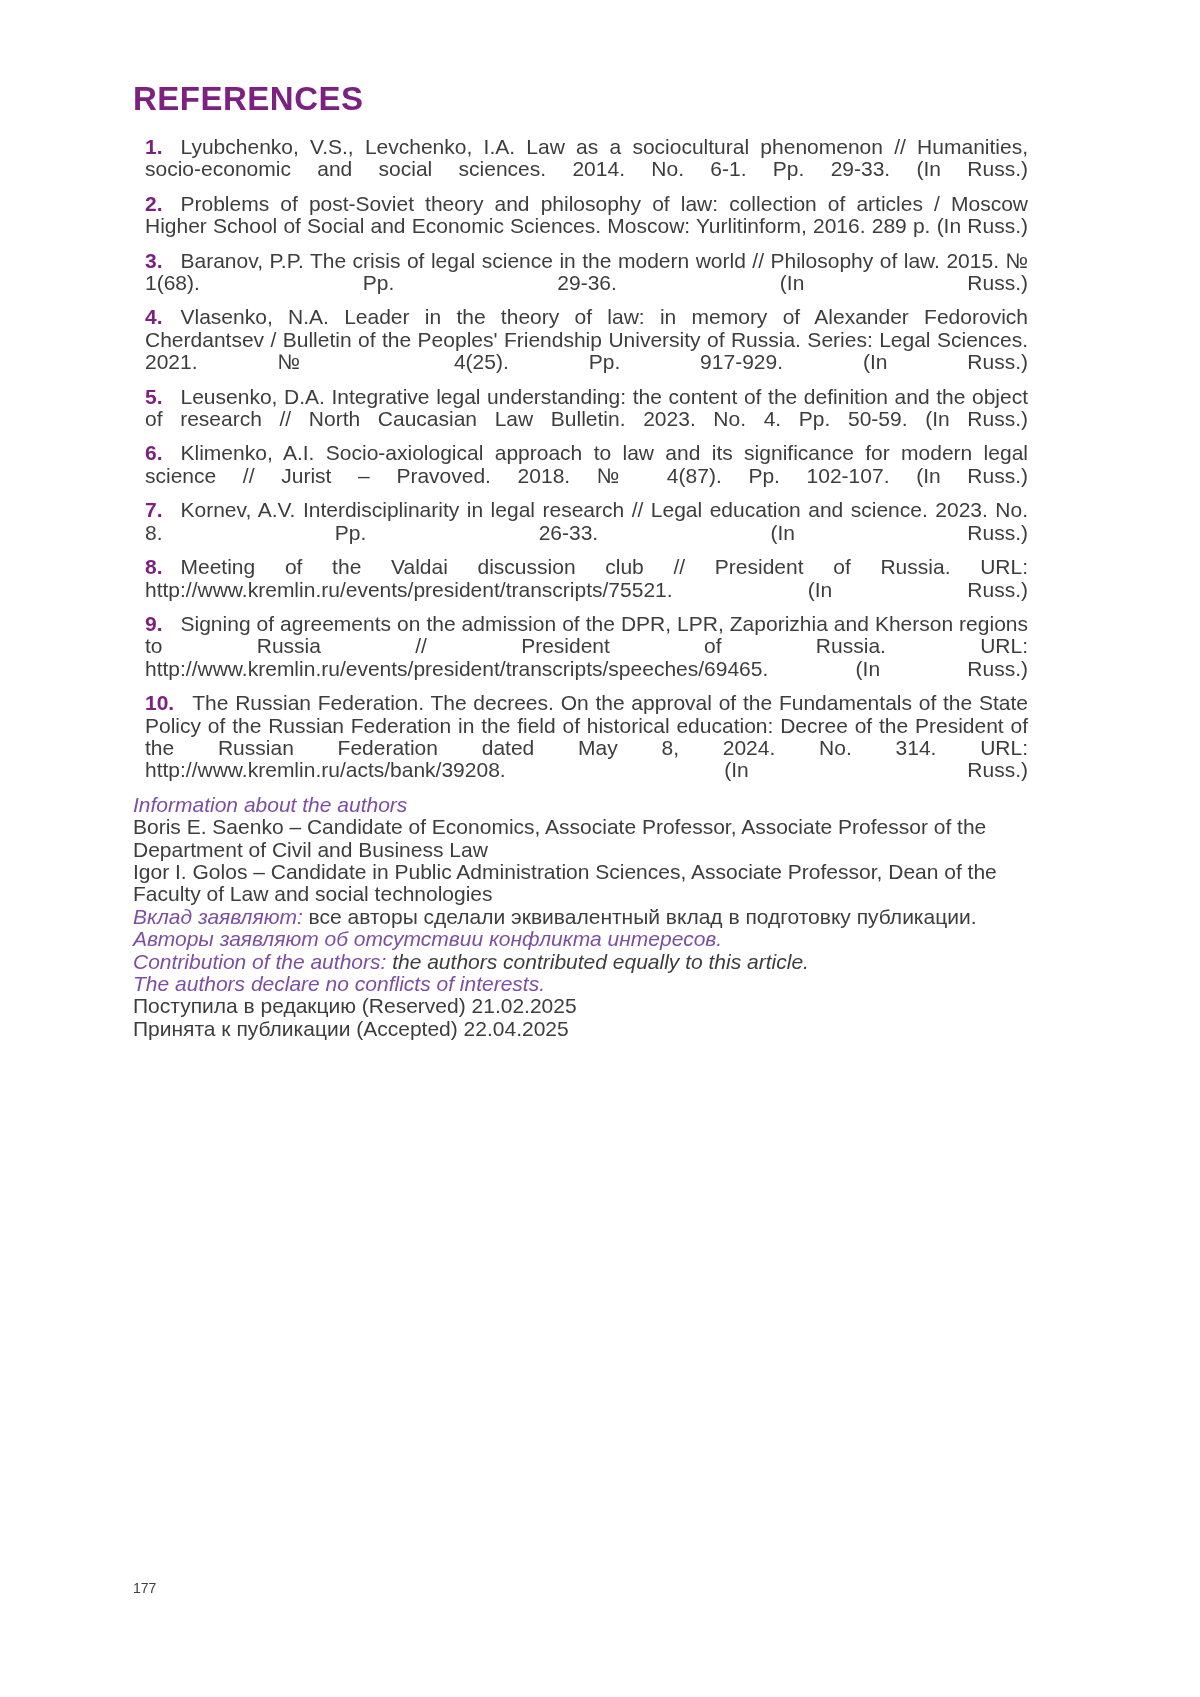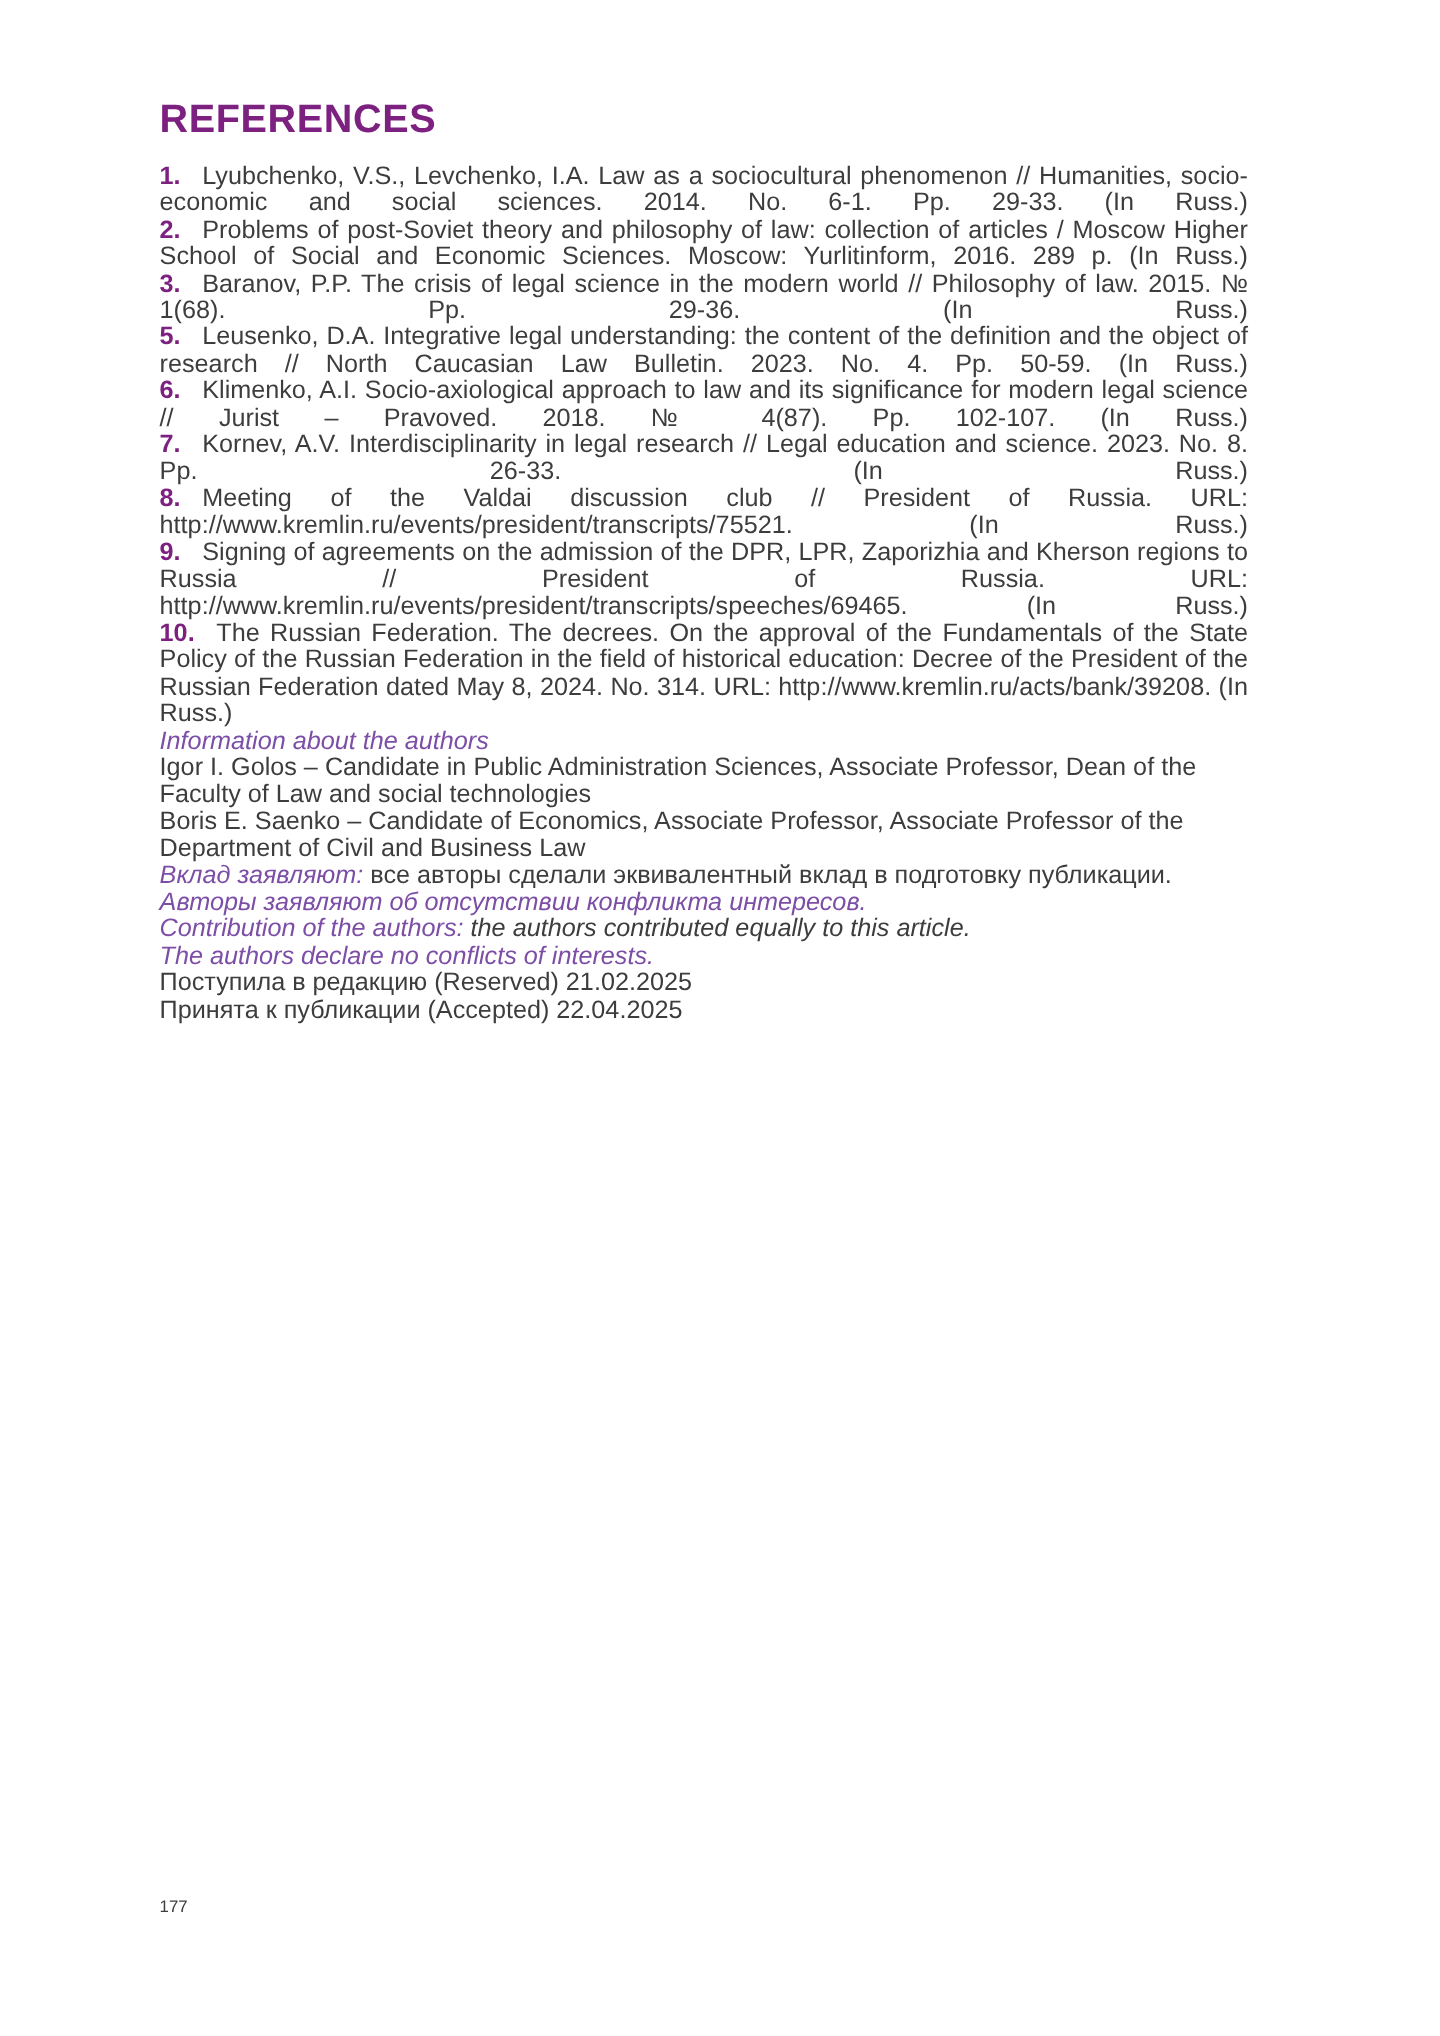--- a/index.html
+++ b/index.html
@@ -24,21 +24,21 @@
   }
   .refs-title {
     margin: 0 0 20px 0;
     font-size: 33px;
     line-height: 34px;
     font-weight: 800;
     letter-spacing: 0.5px;
     color: #7d2181;
   }
   .refs p {
-    margin: 0;
+    margin: 12px;
     font-size: 21px;
     line-height: 22.4px;
     text-align: justify;
     text-align-last: justify;
     overflow-wrap: break-word;
   }
   .ref-num {
     font-weight: 700;
     color: #7d2181;
     margin-right: 18px;
@@ -72,32 +72,33 @@
 
 <div class="page">
   <div class="content">
 
     <h1 class="refs-title">REFERENCES</h1>
 
     <div class="refs">
       <p><span class="ref-num">1.</span><span>Lyubchenko, V.S., Levchenko, I.A. Law as a sociocultural phenomenon // Humanities, socio-economic and social sciences. 2014. No. 6-1. Pp. 29-33. (In Russ.)</span></p>
       <p><span class="ref-num">2.</span><span>Problems of post-Soviet theory and philosophy of law: collection of articles / Moscow Higher School of Social and Economic Sciences. Moscow: Yurlitinform, 2016. 289 p. (In Russ.)</span></p>
       <p><span class="ref-num">3.</span><span>Baranov, P.P. The crisis of legal science in the modern world // Philosophy of law. 2015. № 1(68). Pp. 29-36. (In Russ.)</span></p>
+      <p><span class="ref-num">4.</span><span>Vlasenko, N.A. Leader in the theory of law: in memory of Alexander Fedorovich Cherdantsev / Bulletin of the Peoples' Friendship University of Russia. Series: Legal Sciences. 2021. № 4(25). Pp. 917-929. (In Russ.)</span></p>
       <p><span class="ref-num">5.</span><span>Leusenko, D.A. Integrative legal understanding: the content of the definition and the object of research // North Caucasian Law Bulletin. 2023. No. 4. Pp. 50-59. (In Russ.)</span></p>
       <p><span class="ref-num">6.</span><span>Klimenko, A.I. Socio-axiological approach to law and its significance for modern legal science // Jurist – Pravoved. 2018. № 4(87). Pp. 102-107. (In Russ.)</span></p>
       <p><span class="ref-num">7.</span><span>Kornev, A.V. Interdisciplinarity in legal research // Legal education and science. 2023. No. 8. Pp. 26-33. (In Russ.)</span></p>
       <p><span class="ref-num">8.</span><span>Meeting of the Valdai discussion club // President of Russia. URL: http://www.kremlin.ru/events/president/transcripts/75521. (In Russ.)</span></p>
       <p><span class="ref-num">9.</span><span>Signing of agreements on the admission of the DPR, LPR, Zaporizhia and Kherson regions to Russia // President of Russia. URL: http://www.kremlin.ru/events/president/transcripts/speeches/69465. (In Russ.)</span></p>
       <p><span class="ref-num">10.</span><span>The Russian Federation. The decrees. On the approval of the Fundamentals of the State Policy of the Russian Federation in the field of historical education: Decree of the President of the Russian Federation dated May 8, 2024. No. 314. URL: http://www.kremlin.ru/acts/bank/39208. (In Russ.)</span></p>
     </div>
 
     <div class="authors">
       <p class="violet">Information about the authors</p>
+      <p>Boris E. Saenko – Candidate of Economics, Associate Professor, Associate Professor of the Department of Civil and Business Law</p>
       <p>Igor I. Golos – Candidate in Public Administration Sciences, Associate Professor, Dean of the Faculty of Law and social technologies</p>
-      <p>Boris E. Saenko – Candidate of Economics, Associate Professor, Associate Professor of the Department of Civil and Business Law</p>
     </div>
 
     <div class="contrib">
       <p><span class="violet">Вклад заявляют:</span><span> все авторы сделали эквивалентный вклад в подготовку публикации.</span></p>
       <p class="violet">Авторы заявляют об отсутствии конфликта интересов.</p>
       <p><span class="violet">Contribution of the authors:</span><span class="it"> the authors contributed equally to this article.</span></p>
       <p class="violet">The authors declare no conflicts of interests.</p>
       <p>Поступила в редакцию (Reserved) 21.02.2025</p>
       <p>Принята к публикации (Accepted) 22.04.2025</p>
     </div>

